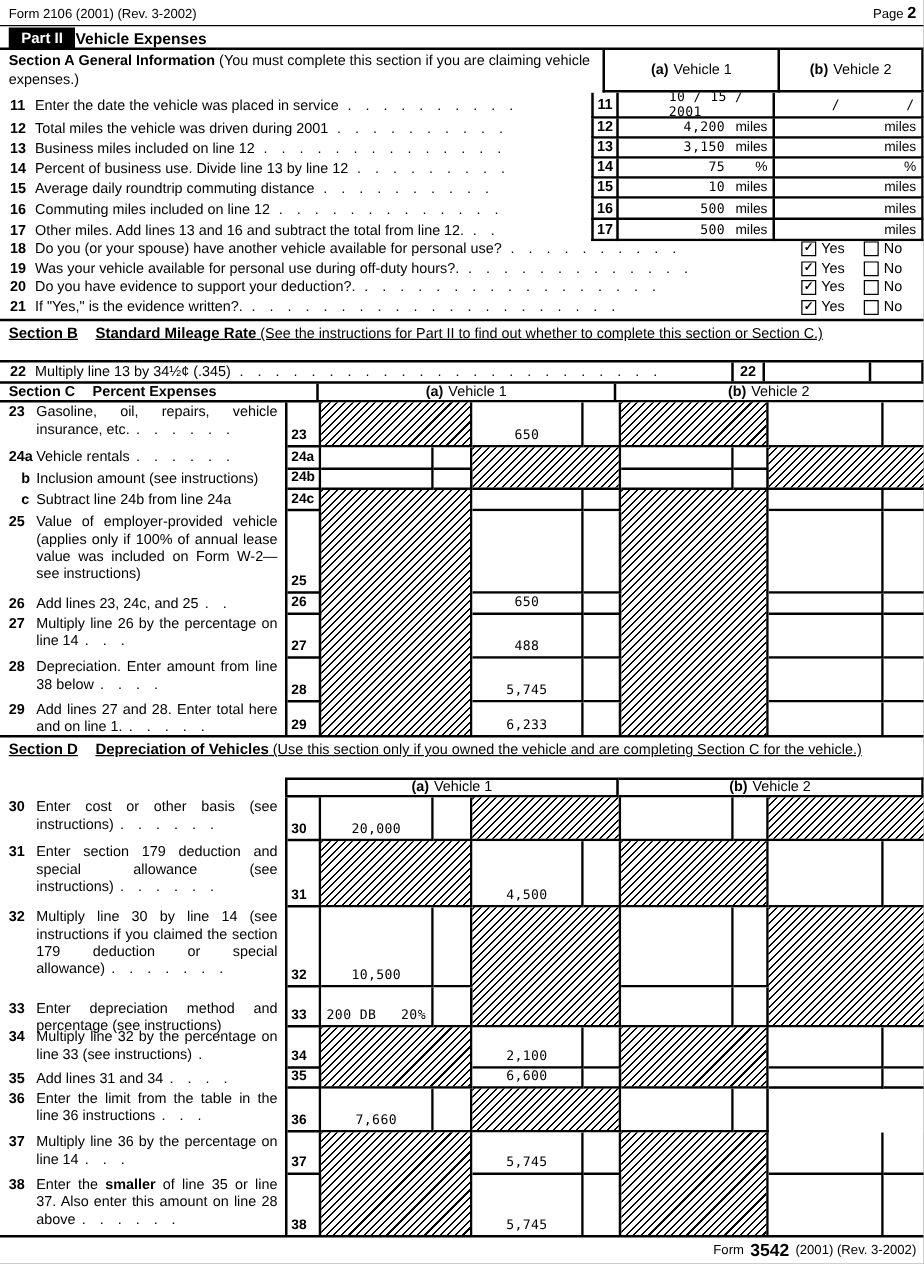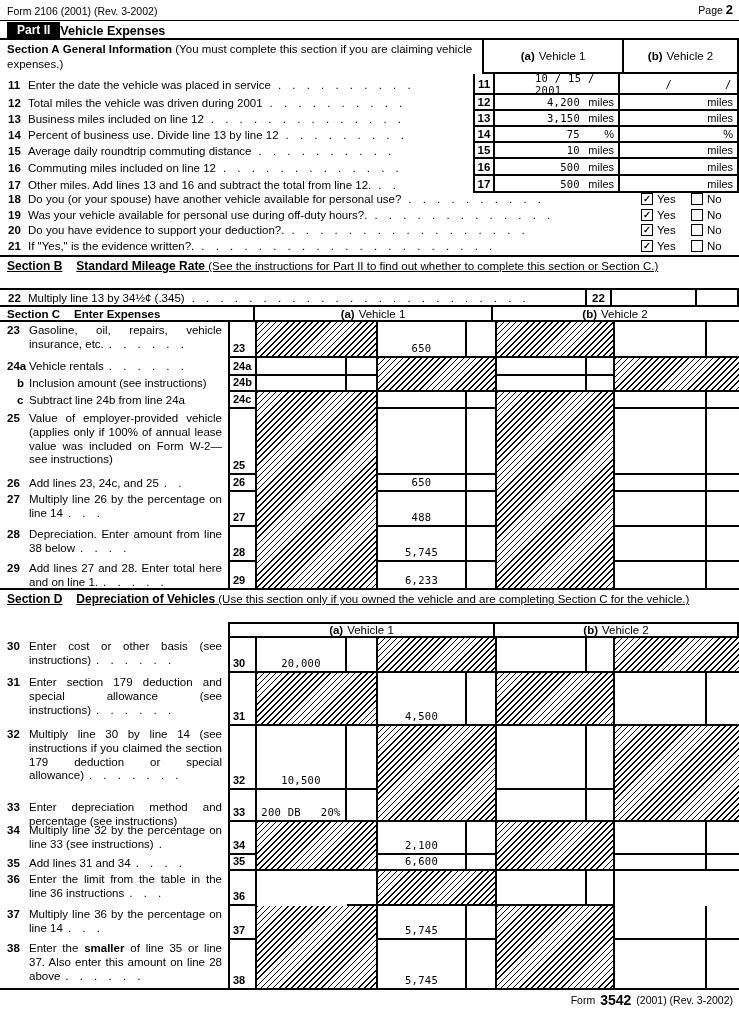--- a/index.html
+++ b/index.html
@@ -301,21 +301,21 @@
         <span class="dots">. . . . . . . . . . . . . . . . . . . . . . . .</span>
       </div>
     <div class="l22-box">22</div>
     <div class="l22-val gv mono"></div>
     <div class="l22-cents"></div>
   </div>
 
   <div class="sc-head">
     <div class="sch-l">
         <b>Section C</b>
-        <b class="t2">Enter Expenses</b>
+        <b class="t2">Percent Expenses</b>
       </div>
     <div class="sch-v sch-v1">
         <b>(a)</b>
         <span>Vehicle 1</span>
       </div>
     <div class="sch-v sch-v2">
         <b>(b)</b>
         <span>Vehicle 2</span>
       </div>
   </div>
@@ -515,20 +515,21 @@
       <div class="gc gv mono" style="grid-area:5/8/6/9"></div>
       <div class="gc" style="grid-area:5/9/6/10"></div>
 
       <div class="gn" style="grid-area:6/1/7/2">35</div>
       <div class="gc gv mono" style="grid-area:6/4/7/5">6,600</div>
       <div class="gc" style="grid-area:6/5/7/6"></div>
       <div class="gc gv mono" style="grid-area:6/8/7/9"></div>
       <div class="gc" style="grid-area:6/9/7/10"></div>
 
       <div class="gn" style="grid-area:7/1/8/2">36</div>
+      <div class="gc gv mono" style="grid-area:7/2/8/3">7,660</div>
       <div class="gc" style="grid-area:7/3/8/4"></div>
       <div class="gc gh" style="grid-area:7/4/8/6"></div>
       <div class="gc gv mono" style="grid-area:7/6/8/7"></div>
       <div class="gc" style="grid-area:7/7/8/8"></div>
 
       <div class="gn" style="grid-area:8/1/9/2">37</div>
       <div class="gc gh nb" style="grid-area:8/2/10/4"></div>
       <div class="gc gv mono" style="grid-area:8/4/9/5">5,745</div>
       <div class="gc" style="grid-area:8/5/9/6"></div>
       <div class="gc gh nb" style="grid-area:8/6/10/8"></div>

